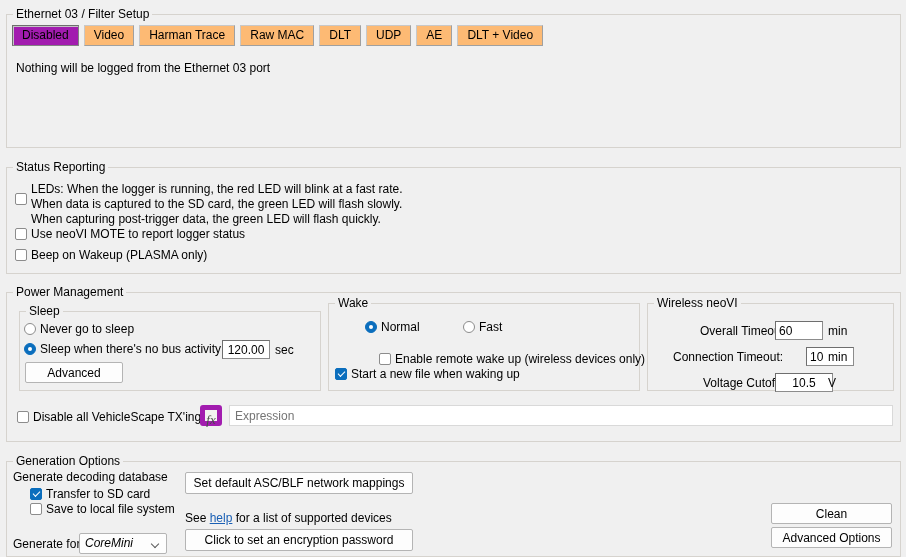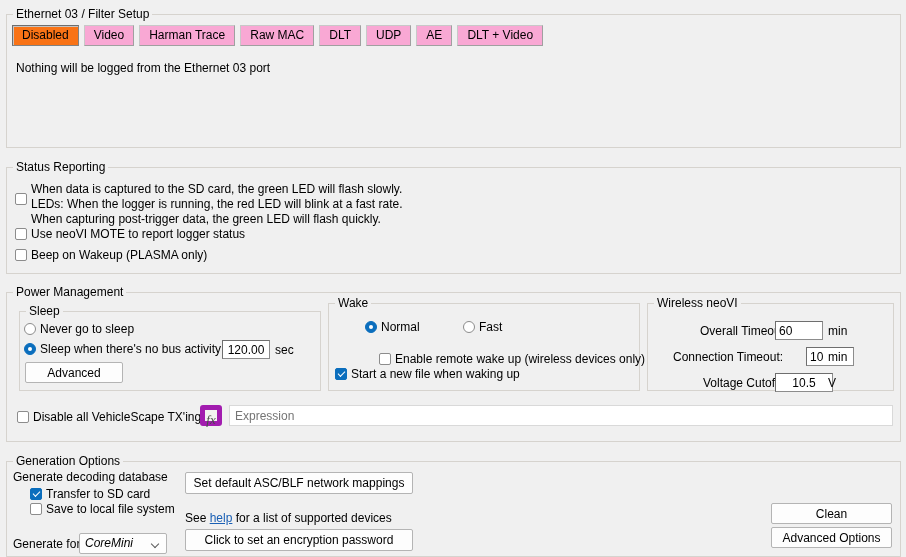--- a/index.html
+++ b/index.html
@@ -39,38 +39,38 @@
   .tabrow {
     position: absolute;
     left: 12px;
     top: 25px;
     display: flex;
     gap: 5px;
   }
   .tabbtn {
     height: 21px;
     padding: 0 9px;
-    background: #f9a8d4;
+    background: #fdba74;
     border: 1px solid #a0a0a0;
     border-top-color: #c8c8c8;
     border-left-color: #c8c8c8;
     font-family: "Liberation Sans", sans-serif;
     font-size: 12px;
     color: #000;
     line-height: 19px;
     box-sizing: border-box;
     white-space: nowrap;
     cursor: default;
   }
   .tabbtn.sel {
     border: 1px solid #828282;
     border-top-color: #6e6e6e;
     border-left-color: #6e6e6e;
     box-shadow: inset 1px 1px 0 #c4c4c4;
-    background: #f97316;
+    background: #a21caf;
   }
 
   .panelnote {
     position: absolute;
     left: 16px;
     top: 61px;
     font-size: 12px;
   }
 
   
@@ -263,22 +263,22 @@
 
 <div class="panelnote">Nothing will be logged from the Ethernet 03 port</div>
 
 <div class="groupbox" style="left:6px; top:167px; width:893px; height:105px;">
   <div class="gb-title">Status Reporting</div>
 </div>
 
 <div class="cbrow" style="left:15px; top:192px;">
   <span class="cb"></span>
   <span class="cblabel" style="position:relative; top:-10px;">
+    <span style="display:block">LEDs: When the logger is running, the red LED will blink at a fast rate.</span>
     <span style="display:block">When data is captured to the SD card, the green LED will flash slowly.</span>
-    <span style="display:block">LEDs: When the logger is running, the red LED will blink at a fast rate.</span>
     <span style="display:block">When capturing post-trigger data, the green LED will flash quickly.</span>
   </span>
 </div>
 
 <div class="cbrow" style="left:15px; top:227px;">
   <span class="cb"></span>
   <span class="cblabel">Use neoVI MOTE to report logger status</span>
 </div>
 
 <div class="cbrow" style="left:15px; top:248px;">

